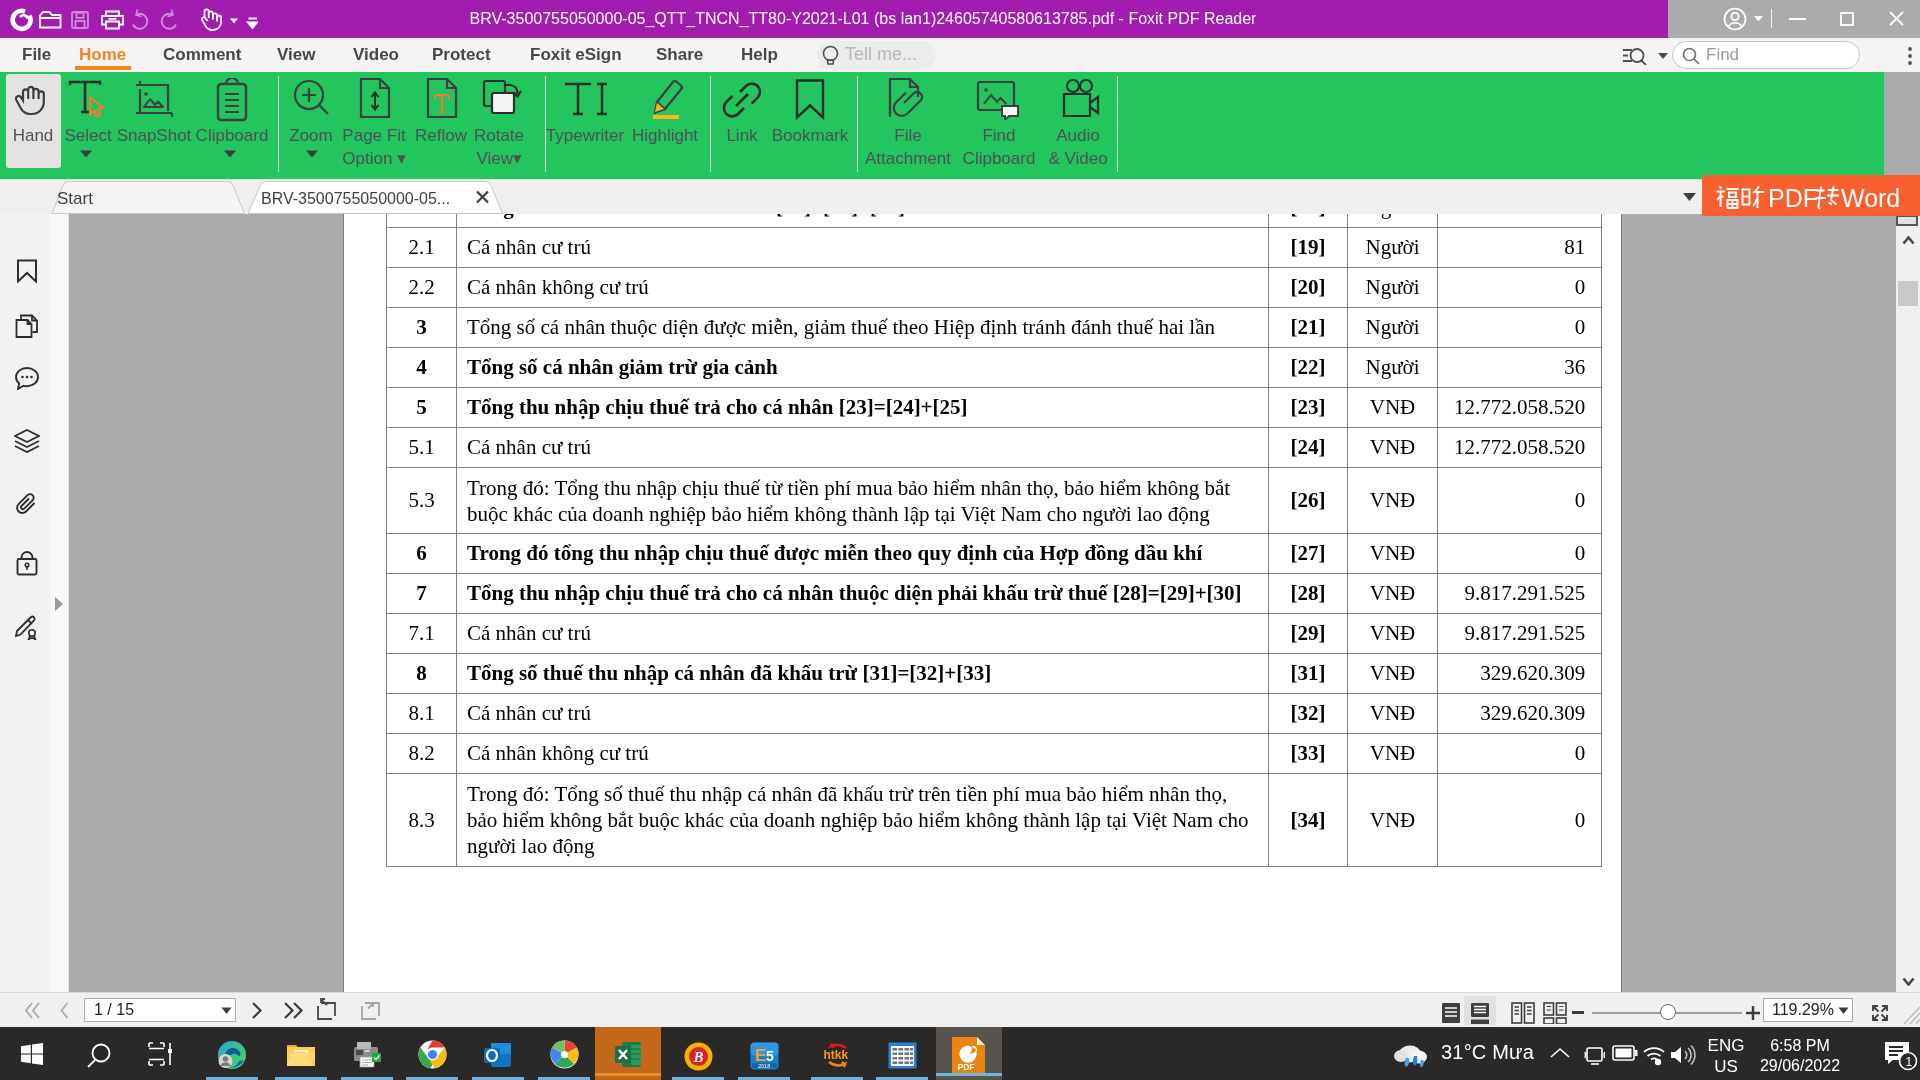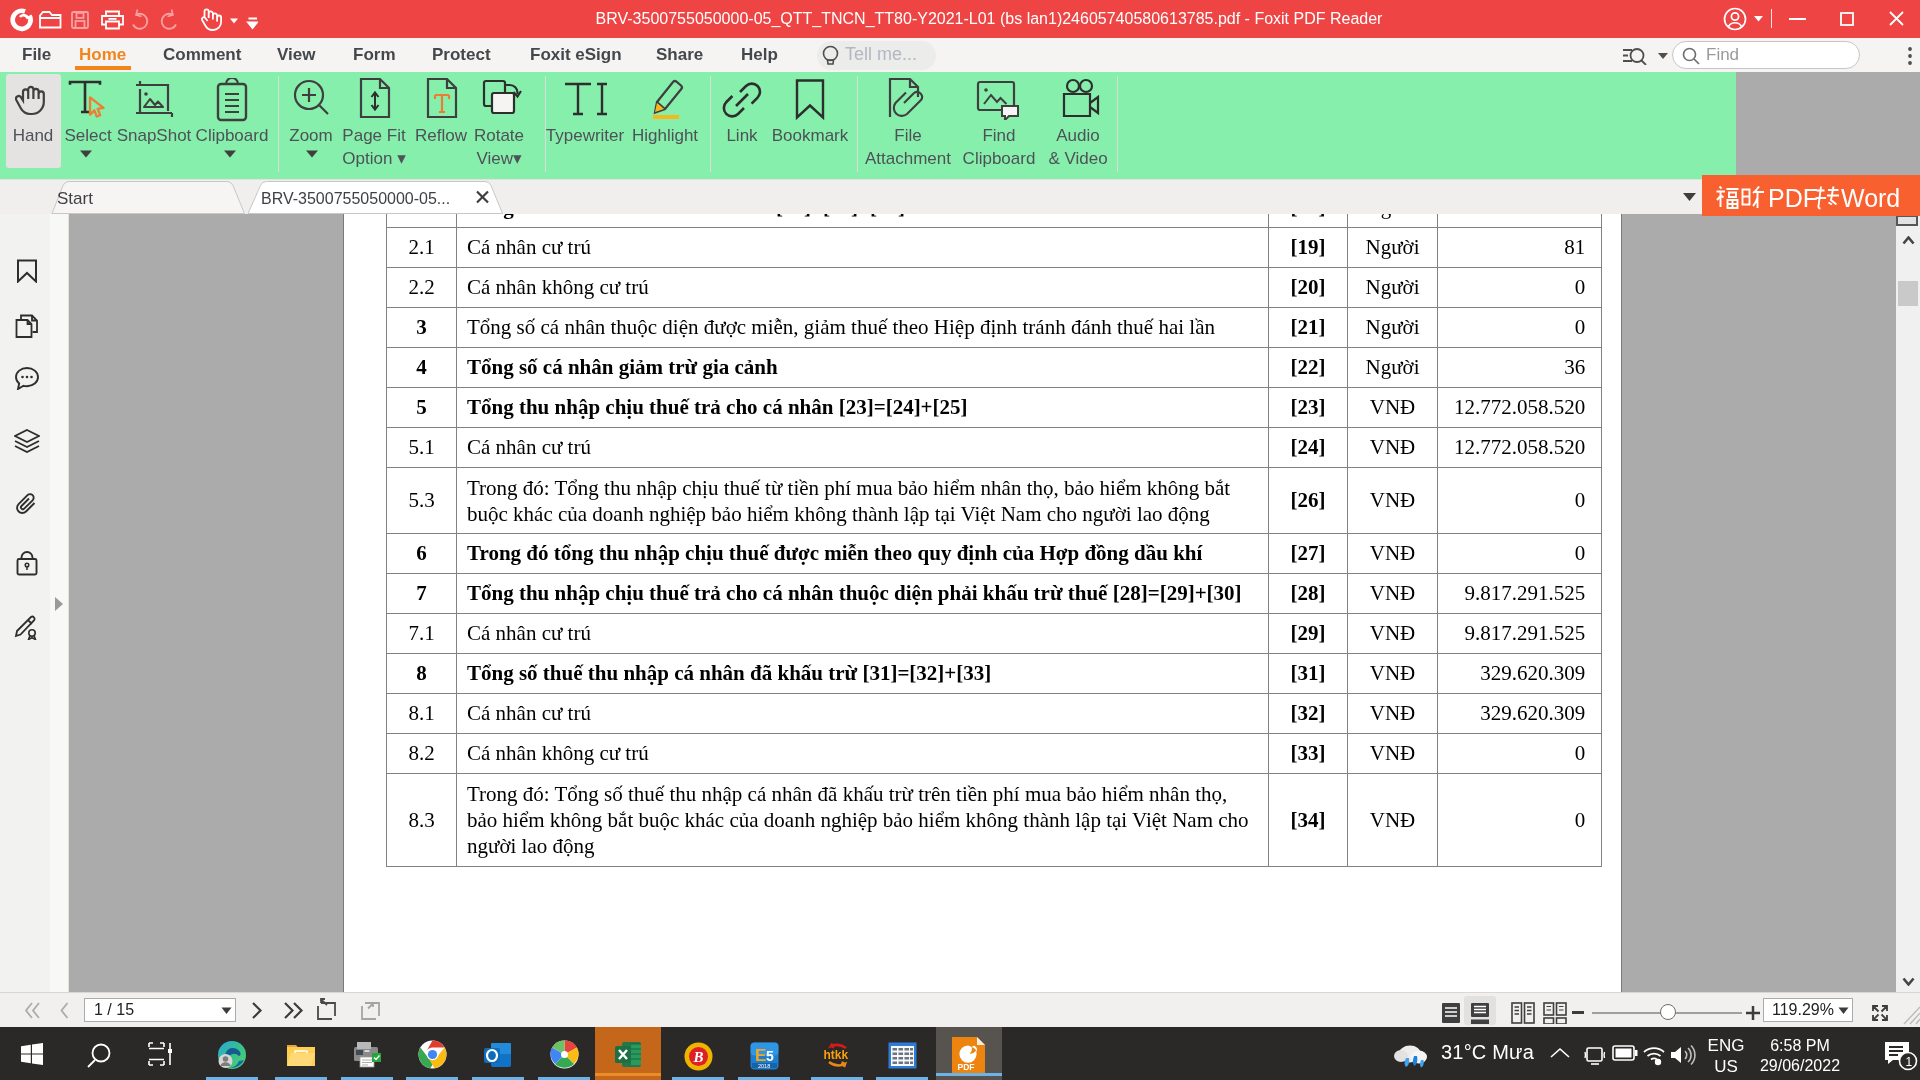--- a/index.html
+++ b/index.html
@@ -1,26 +1,26 @@
 <!DOCTYPE html>
 <html><head>
 <meta charset="utf-8">
 <style>
 * { margin:0; padding:0; box-sizing:border-box; }
 html,body { width:1920px; height:1080px; overflow:hidden; }
 body { font-family:"Liberation Sans", sans-serif; position:relative; background:#ABABAB; }
 .abs { position:absolute; }
 
-#titlebar { position:absolute; left:0; top:0; width:1920px; height:38px; background:#ef4444; }
+#titlebar { position:absolute; left:0; top:0; width:1668px; height:38px; background:#a21caf; }
 #titlebar .title { position:absolute; left:58px; right:0; top:0; height:38px; line-height:38px; text-align:center; color:#fff; font-size:16px; }
 
 #menubar { position:absolute; left:0; top:38px; width:1920px; height:34px; background:#F5F4F2; }
 .menuitem { position:absolute; top:0; height:34px; line-height:34px; font-size:17px; font-weight:bold; color:#44474B; }
 
-#ribbon { position:absolute; left:0; top:72px; width:1736px; height:108px; background:#86efac; border-bottom:1px solid #E2E1DF; }
+#ribbon { position:absolute; left:0; top:72px; width:1884px; height:108px; background:#22c55e; border-bottom:1px solid #E2E1DF; }
 .rsep { position:absolute; top:4px; width:1px; height:96px; background:#DCDBD9; }
 .rlabel { position:absolute; width:200px; text-align:center; color:#4E5257; font-size:17px; line-height:23px; }
 
 #tabbar { position:absolute; left:0; top:180px; width:1920px; height:34px; background:#F0EFED; }
 
 #docarea { position:absolute; left:0; top:214px; width:1920px; height:778px; background:#ABABAB; }
 #sidebar { position:absolute; left:0; top:0; width:50px; height:778px; background:#F2F2F1; }
 #sidebar2 { position:absolute; left:50px; top:0; width:19px; height:778px; background:#F8F8F7; border-right:1px solid #E4E3E1; }
 #page { position:absolute; left:343px; top:0; width:1279px; height:778px; background:#fff; border-left:1px solid #7A7A7A; border-right:1px solid #7A7A7A; font-family:"Liberation Serif", serif; overflow:hidden; }
 #vscroll { position:absolute; right:0; top:0; width:24px; height:778px; background:#F0F0F0; }
@@ -82,21 +82,21 @@
   <svg class="abs" style="left:1889px;top:11px" width="15" height="15" viewBox="0 0 15 15">
       <path d="M1 1 L14 14 M14 1 L1 14" stroke="#fff" stroke-width="1.8"></path>
     </svg>
 </div>
 <div id="menubar">
   <div class="menuitem" style="left:22px">File</div>
   <div class="menuitem" style="left:79px;color:#F0861C">Home</div>
   <div style="position:absolute;left:75px;top:28px;width:56px;height:4px;background:#F0861C"></div>
   <div class="menuitem" style="left:163px">Comment</div>
   <div class="menuitem" style="left:277px">View</div>
-  <div class="menuitem" style="left:353px">Form</div>
+  <div class="menuitem" style="left:353px">Video</div>
   <div class="menuitem" style="left:432px">Protect</div>
   <div class="menuitem" style="left:530px">Foxit eSign</div>
   <div class="menuitem" style="left:656px">Share</div>
   <div class="menuitem" style="left:741px">Help</div>
   <div style="position:absolute;left:817px;top:3px;width:119px;height:29px;border-radius:15px;background:#ECECEA"></div>
   <svg class="abs" style="left:822px;top:7px" width="17" height="22" viewBox="0 0 17 22">
       <circle cx="8.5" cy="8.5" r="7" fill="none" stroke="#4E4E4E" stroke-width="1.6"></circle>
       <path d="M5.5 15 L11.5 15 L11 19 L6 19 Z" fill="none" stroke="#4E4E4E" stroke-width="1.6"></path>
     </svg>
   <div class="abs" style="left:845px;top:0;height:34px;line-height:33px;font-size:18px;color:#B2B8C2;font-weight:normal">Tell me...</div>

